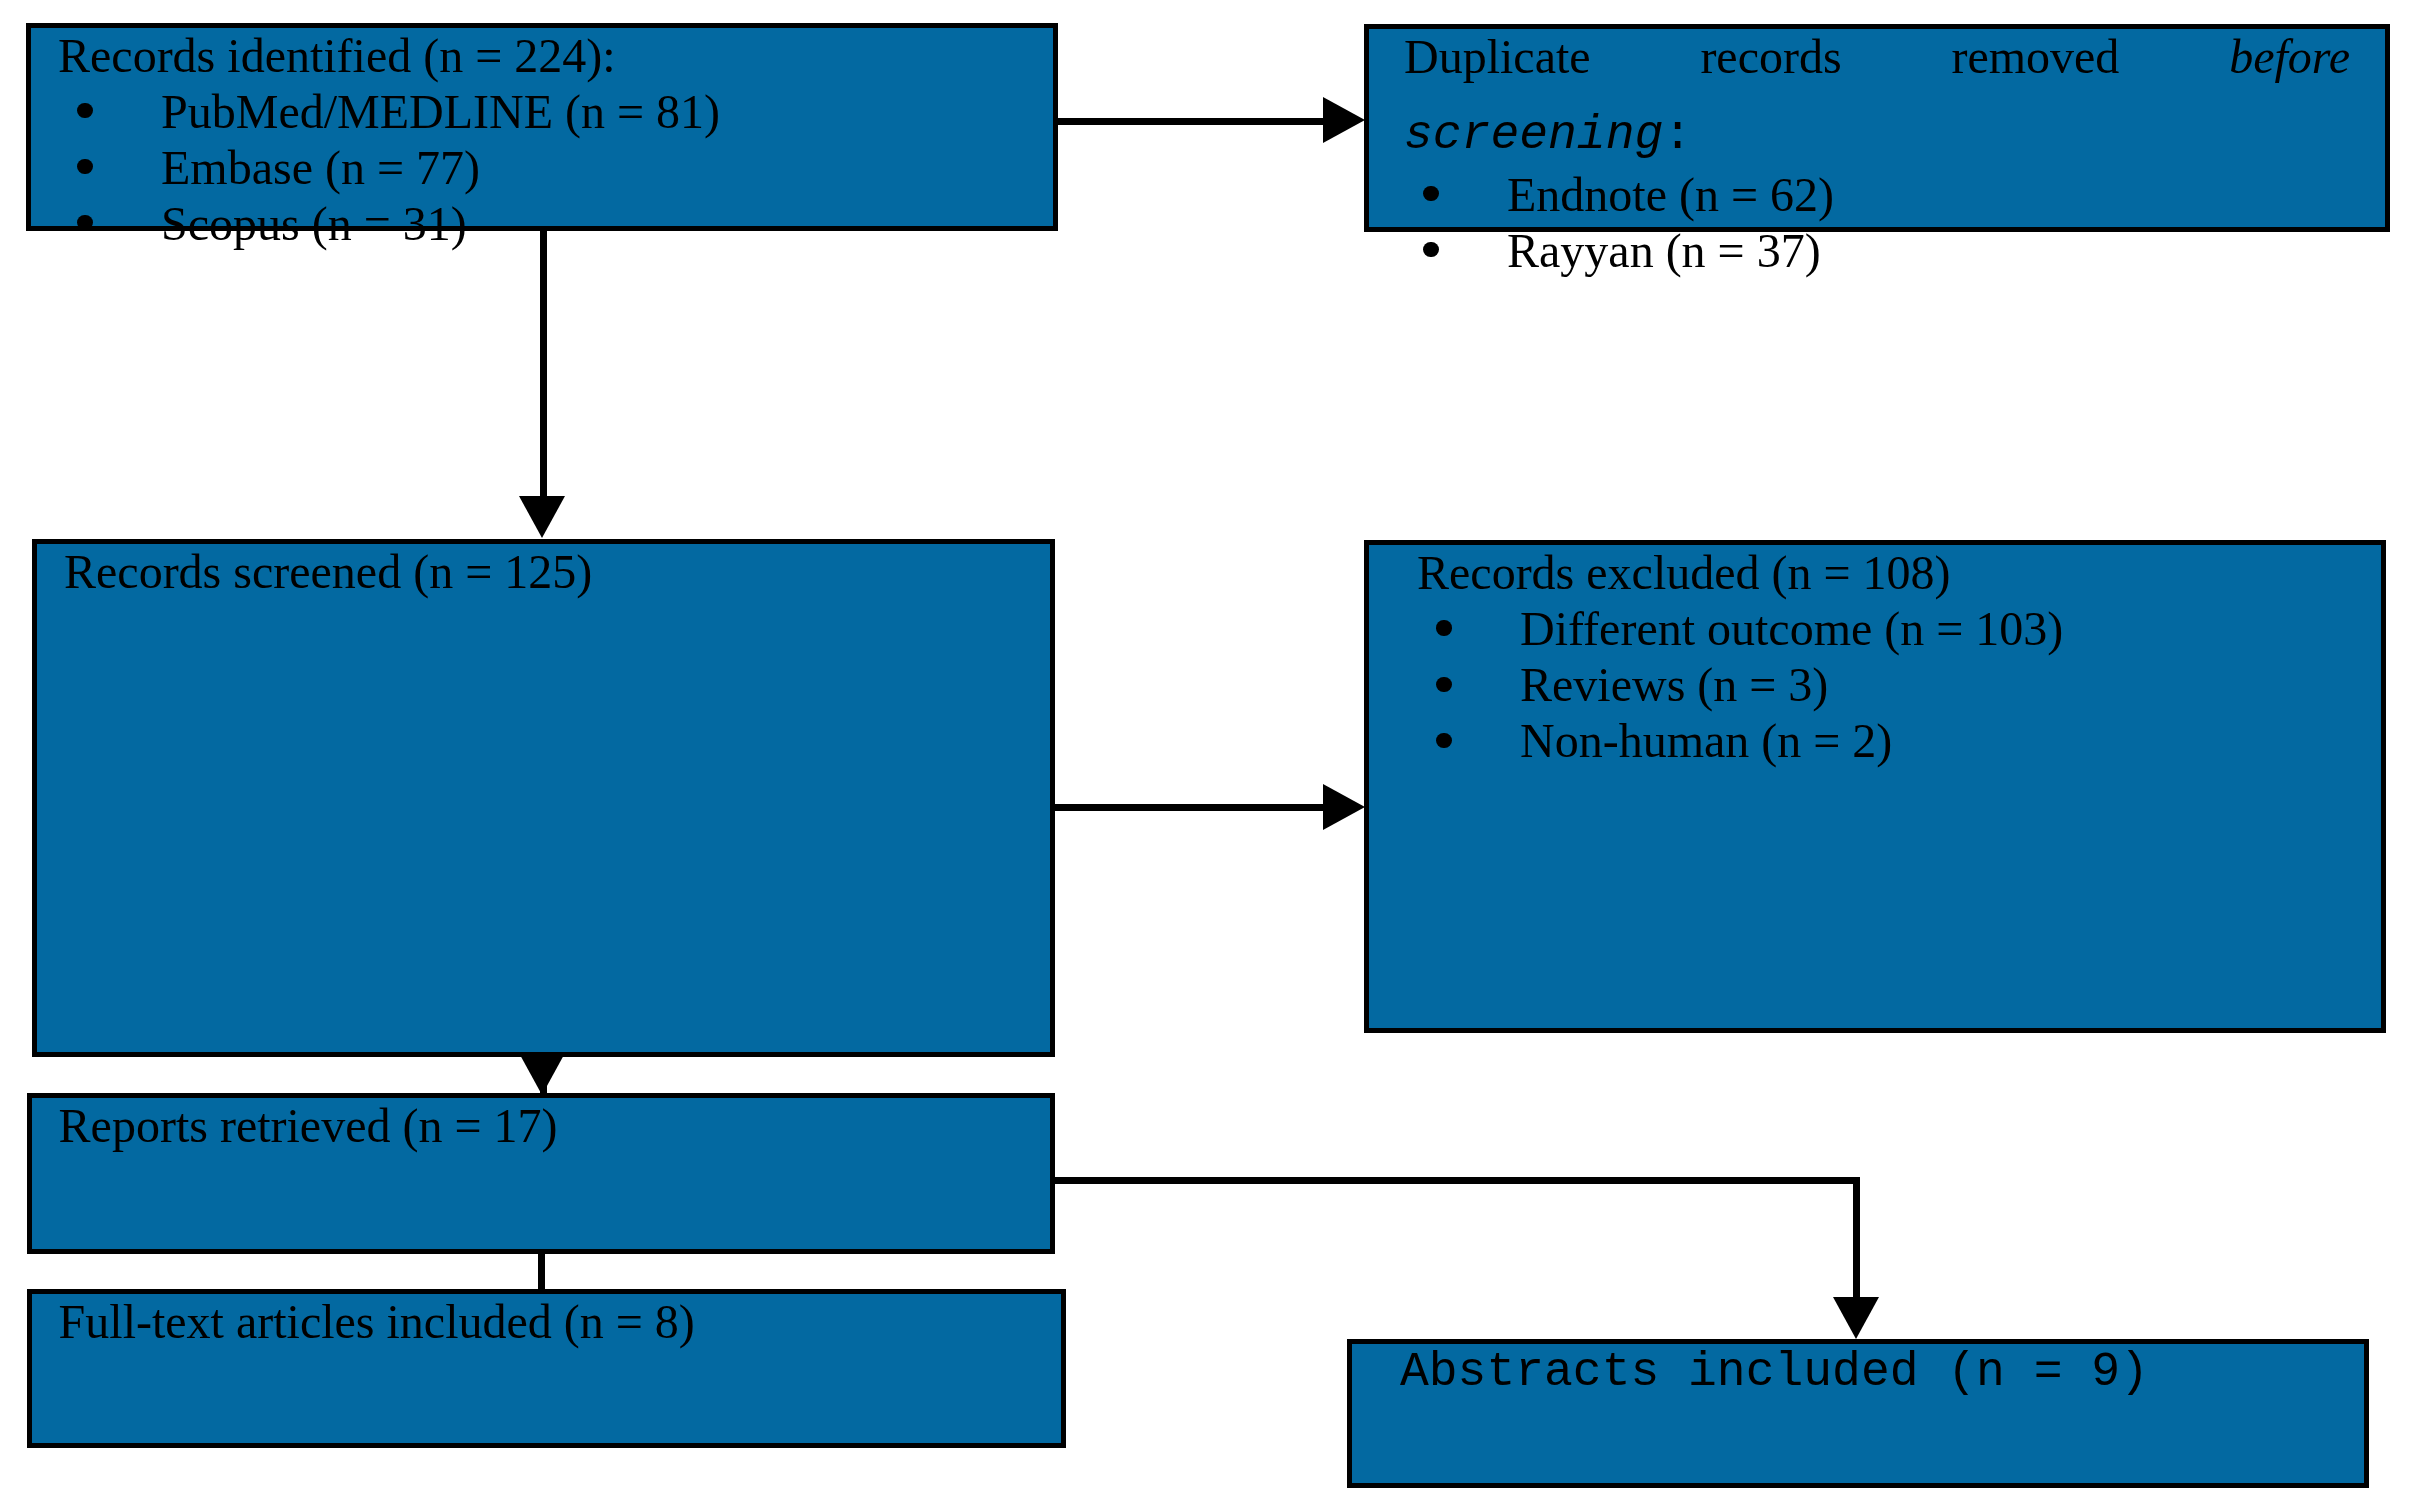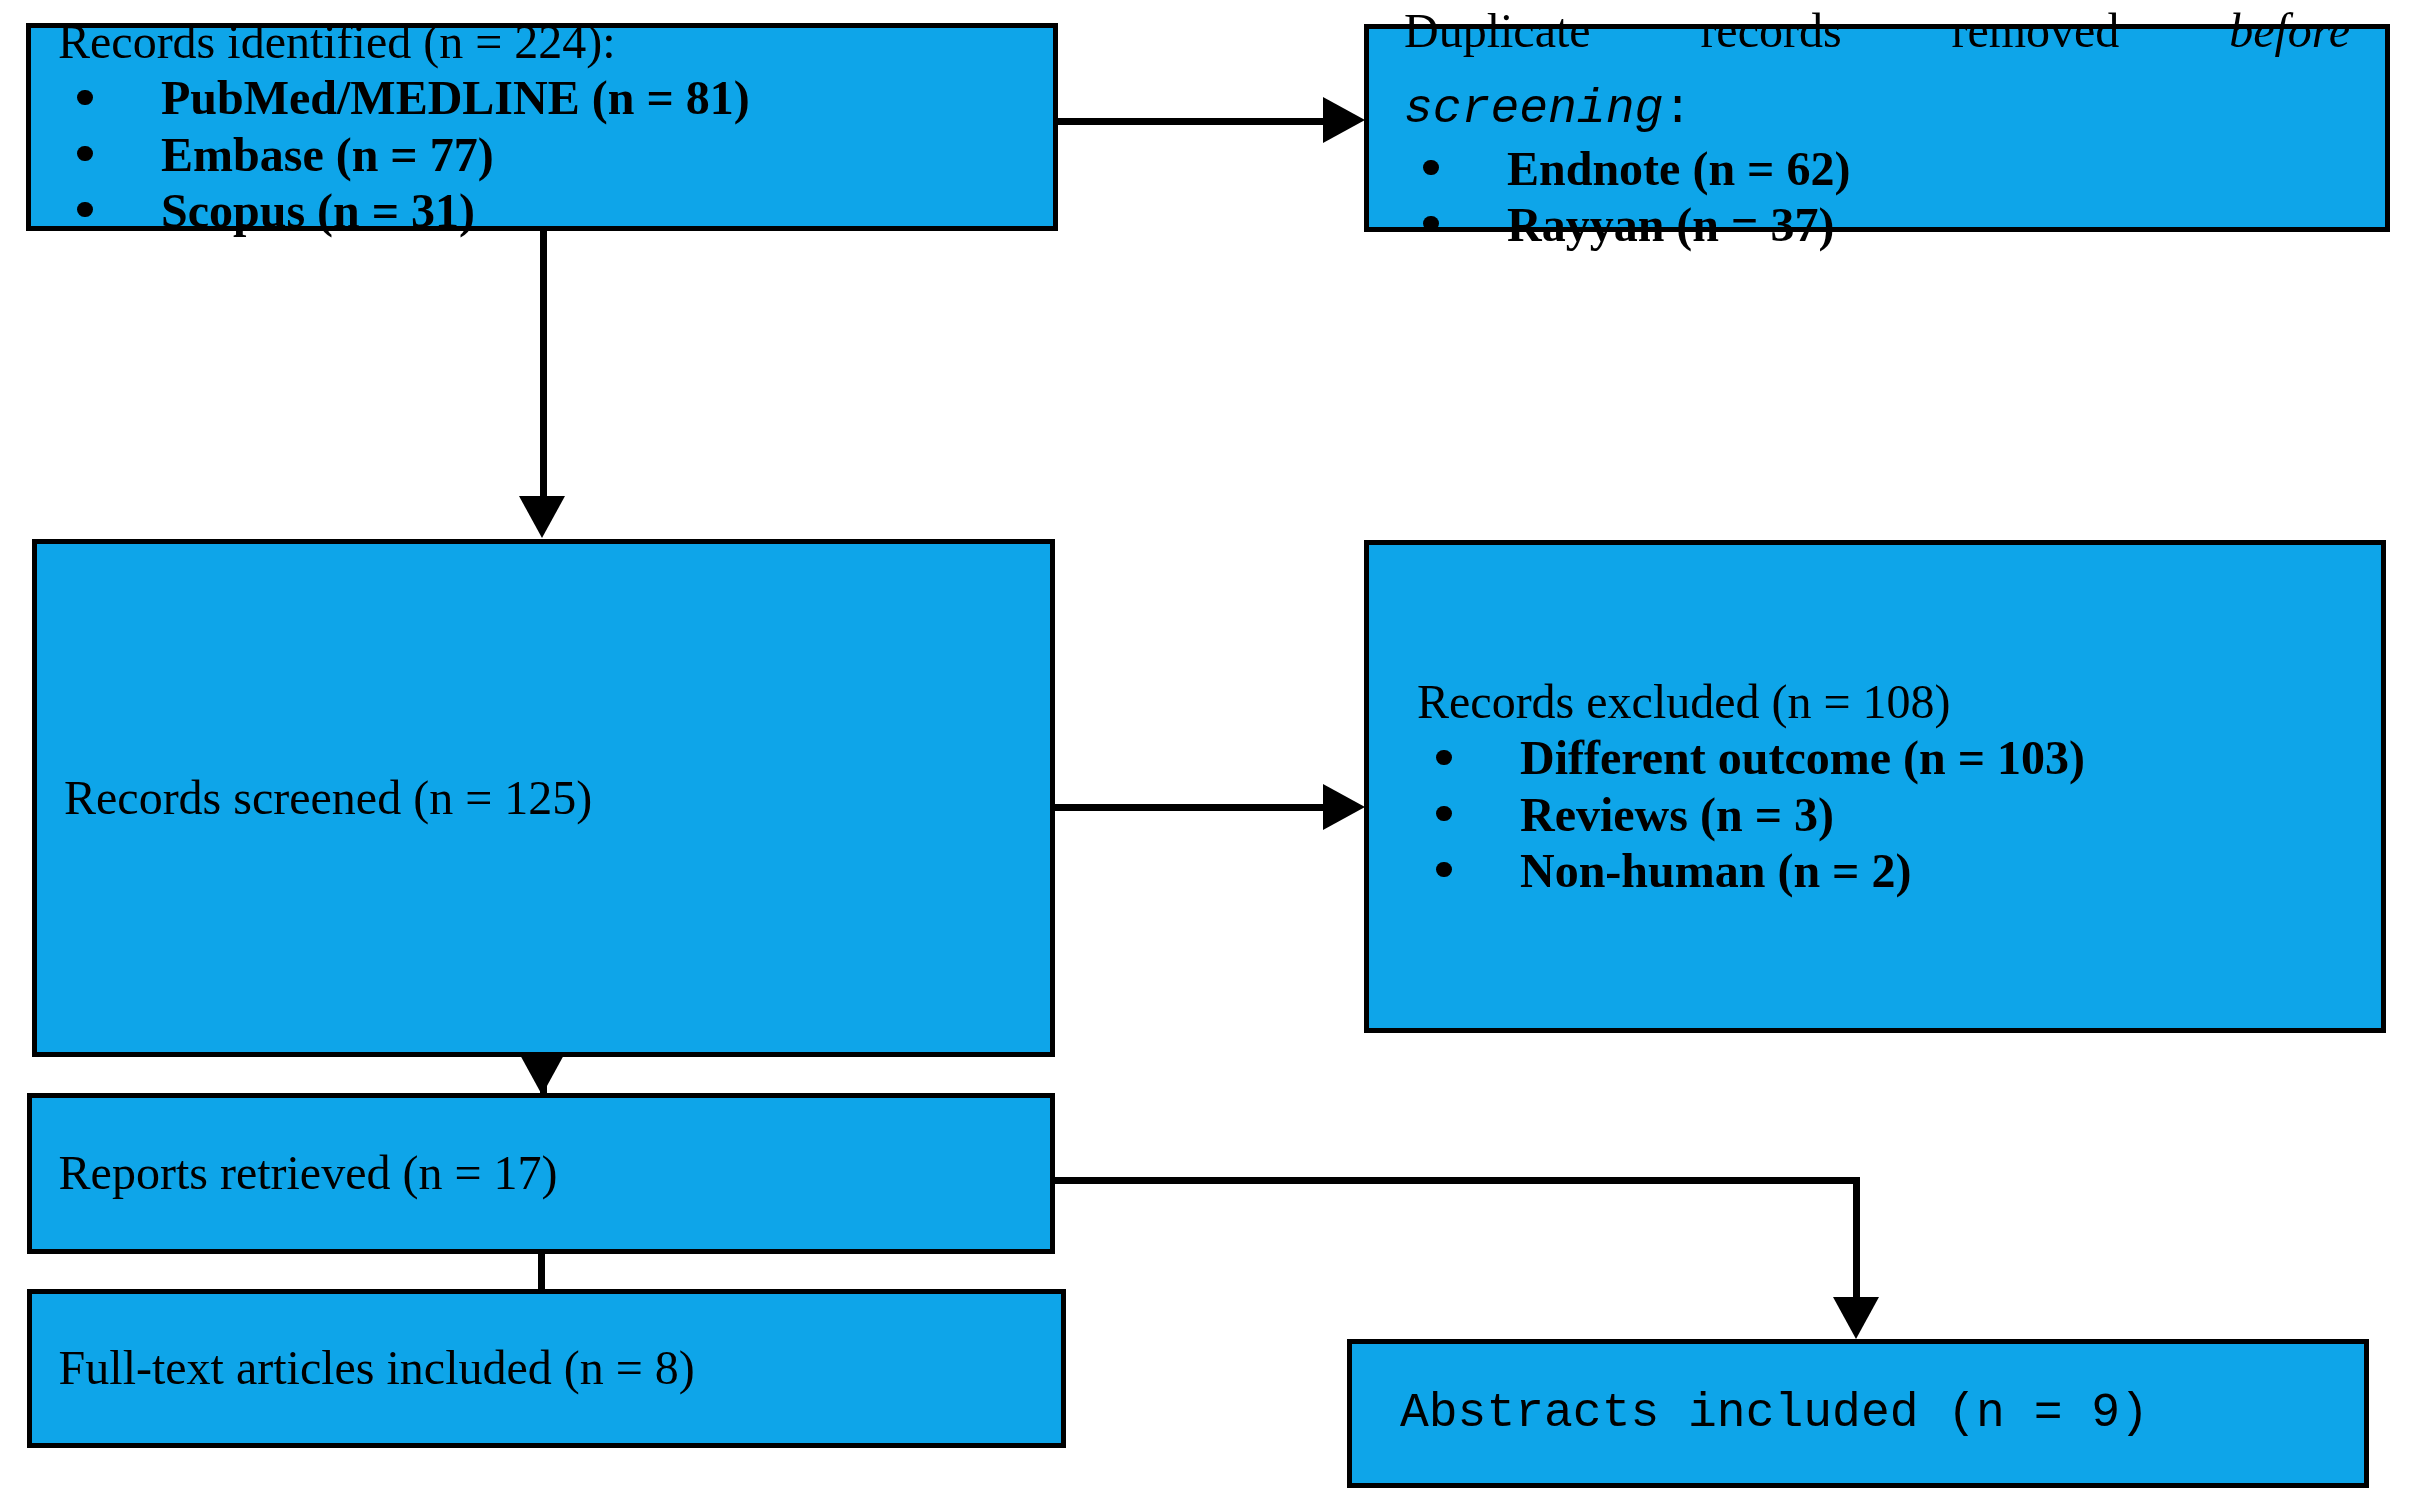--- a/index.html
+++ b/index.html
@@ -14,25 +14,24 @@
     height: 1508px;
     background: #ffffff;
     font-family: "Liberation Serif", "DejaVu Serif", serif;
     overflow: hidden;
   }
 
   
   .box {
     position: absolute;
     box-sizing: border-box;
-    background: #0ea5e9;
+    background: #0369a1;
     border: 5.6px solid #000000;
     display: flex;
     flex-direction: column;
-    justify-content: center;
   }
   .box-inner {
     padding: 0 27px;
   }
   .line {
     font-size: 48px;
     line-height: 1.17;
     color: #000000;
     white-space: nowrap;
   }
@@ -48,21 +47,20 @@
     margin: 0;
     padding: 0;
   }
   ul.bullets li {
     position: relative;
     font-size: 48px;
     line-height: 1.17;
     color: #000000;
     padding-left: 103px;
     white-space: nowrap;
-    font-weight: bold;
   }
   ul.bullets li .dot {
     position: absolute;
     left: 19.3px;
     top: 0.40em;
     width: 15.3px;
     height: 15.3px;
     background: #000000;
     border-radius: 50%;
   }

